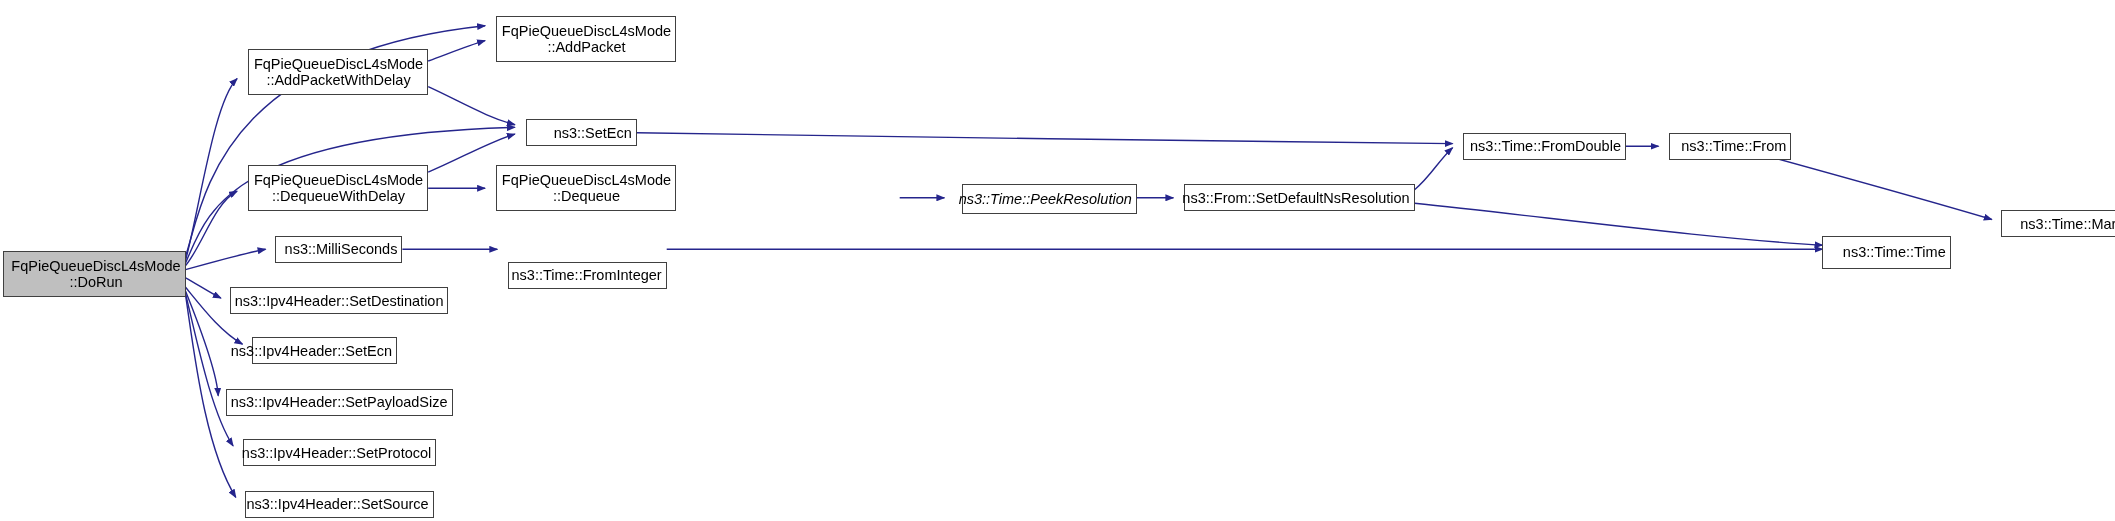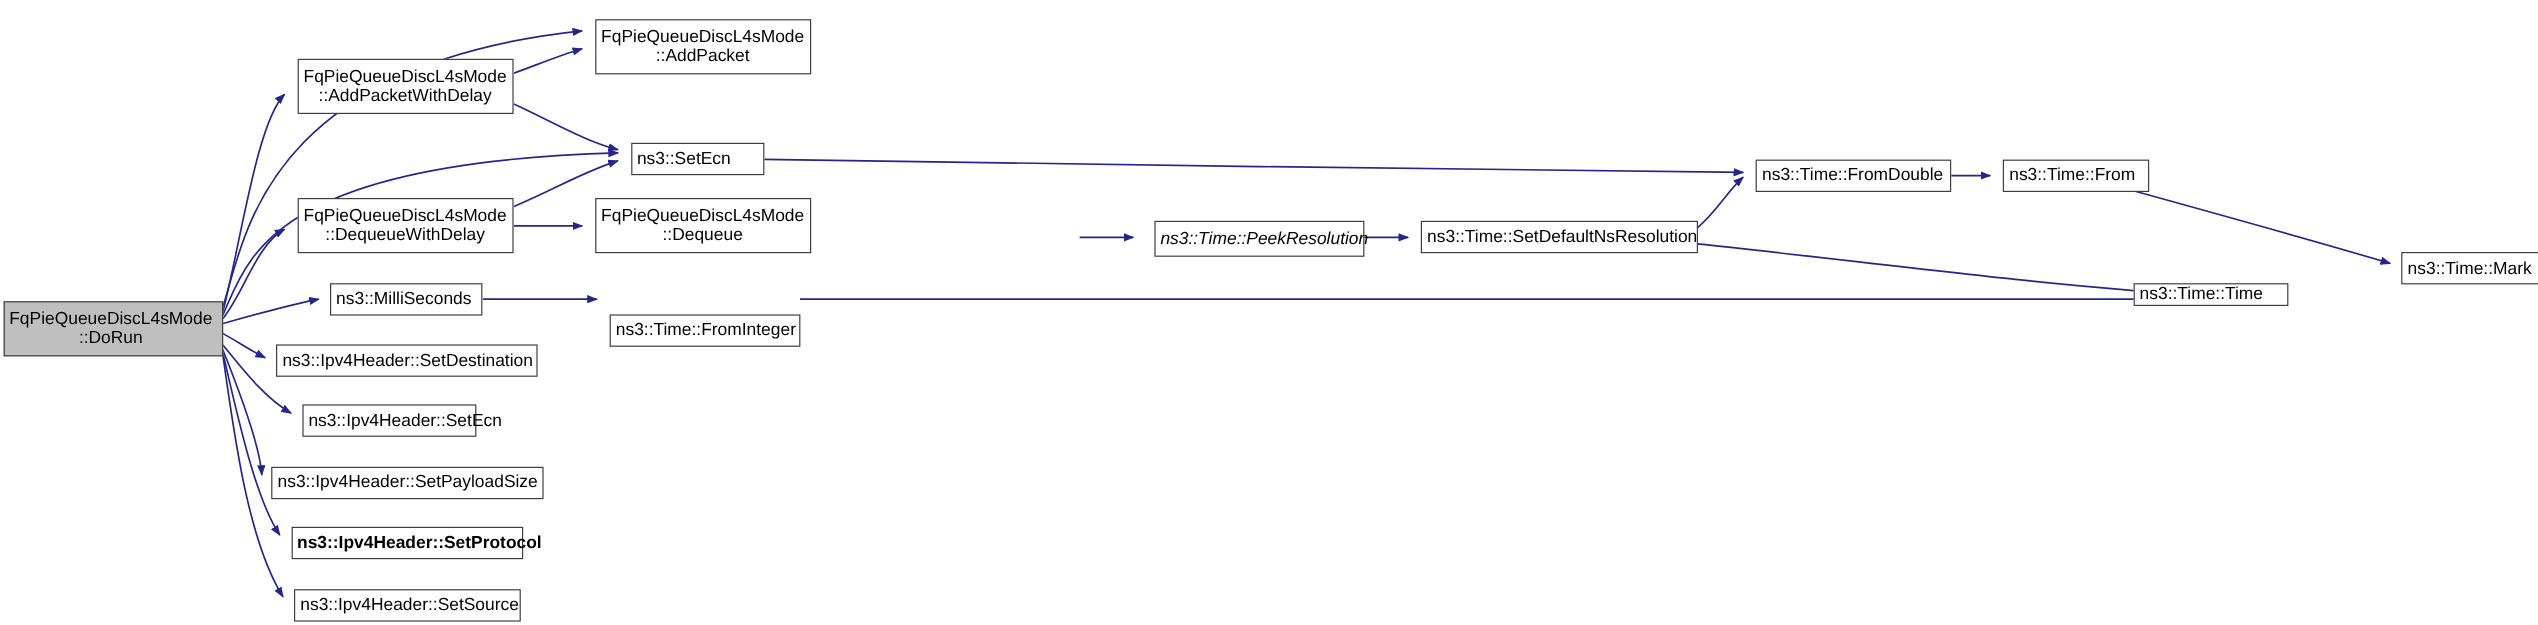--- a/index.html
+++ b/index.html
@@ -24,27 +24,28 @@
     pointer-events: none;
   }
   .node {
     position: absolute;
     box-sizing: border-box;
     border: 1px solid #404040;
     background: #ffffff;
     color: #000000;
     display: flex;
     align-items: center;
-    justify-content: flex-start;
+    justify-content: flex-end;
     text-align: center;
     font-size: 14.5px;
     line-height: 16px;
     letter-spacing: 0px;
     white-space: pre-line;
     z-index: 2;
+    padding-left: 44px;
   }
   .node.root {
     background: #bfbfbf;
     border: 1px solid #404040;
   }
   .node-label {
     display: block;
     padding: 0 4px;
     white-space: pre-line;
   }
@@ -88,27 +89,27 @@
 <div class="node root" style="left: 2.71px; top: 250.675px; width: 182.925px; height: 46.07px;"><span class="node-label">FqPieQueueDiscL4sMode
 ::DoRun</span></div>
     <div class="node" style="left: 247.965px; top: 48.78px; width: 180.215px; height: 46.07px;"><span class="node-label">FqPieQueueDiscL4sMode
 ::AddPacketWithDelay</span></div>
     <div class="node" style="left: 247.965px; top: 165.31px; width: 180.215px; height: 46.07px;"><span class="node-label">FqPieQueueDiscL4sMode
 ::DequeueWithDelay</span></div>
     <div class="node" style="left: 275.065px; top: 235.77px; width: 127.37px; height: 27.1px;"><span class="node-label">ns3::MilliSeconds</span></div>
     <div class="node" style="left: 230.35px; top: 287.26px; width: 218.155px; height: 27.1px;"><span class="node-label">ns3::Ipv4Header::SetDestination</span></div>
     <div class="node" style="left: 252.03px; top: 337.395px; width: 145px; height: 27.1px;"><span class="node-label">ns3::Ipv4Header::SetEcn</span></div>
     <div class="node" style="left: 226.285px; top: 388.885px; width: 226.285px; height: 27.1px;"><span class="node-label">ns3::Ipv4Header::SetPayloadSize</span></div>
-    <div class="node" style="left: 242.545px; top: 439.02px; width: 193.765px; height: 27.1px; font-weight: bold;"><span class="node-label">ns3::Ipv4Header::SetProtocol</span></div>
+    <div class="node" style="left: 242.545px; top: 439.02px; width: 193.765px; height: 27.1px;"><span class="node-label">ns3::Ipv4Header::SetProtocol</span></div>
     <div class="node" style="left: 245.255px; top: 490.51px; width: 188.345px; height: 27.1px;"><span class="node-label">ns3::Ipv4Header::SetSource</span></div>
     <div class="node" style="left: 495.93px; top: 16.26px; width: 180.215px; height: 46.07px;"><span class="node-label">FqPieQueueDiscL4sMode
 ::AddPacket</span></div>
     <div class="node" style="left: 525.74px; top: 119.24px; width: 111.11px; height: 27.1px;"><span class="node-label">ns3::SetEcn</span></div>
     <div class="node" style="left: 495.93px; top: 165.31px; width: 180.215px; height: 46.07px;"><span class="node-label">FqPieQueueDiscL4sMode
 ::Dequeue</span></div>
     <div class="node" style="left: 508.125px; top: 235.77px; width: 158.535px; height: 27.1px; margin-top: 26px;"><span class="node-label">ns3::Time::FromInteger</span></div>
     <div class="node" style="left: 962px; top: 184.28px; width: 174.795px; height: 30px; font-style: italic;"><span class="node-label">ns3::Time::PeekResolution</span></div>
-    <div class="node" style="left: 1184.27px; top: 184.28px; width: 230.35px; height: 27.1px;"><span class="node-label">ns3::Time::SetDefaultNsResolution</span></div>
+    <div class="node" style="left: 1184.27px; top: 184.28px; width: 230.35px; height: 27.1px;"><span class="node-label">ns3::From::SetDefaultNsResolution</span></div>
     <div class="node" style="left: 1463.4px; top: 132.79px; width: 162.6px; height: 27.1px;"><span class="node-label">ns3::Time::FromDouble</span></div>
     <div class="node" style="left: 1669.36px; top: 132.79px; width: 121.95px; height: 27.1px;"><span class="node-label">ns3::Time::From</span></div>
-    <div class="node" style="left: 1778px; top: 235.77px; width: 128.725px; height: 19px;"><span class="node-label">ns3::Time::Time</span></div>
+    <div class="node" style="left: 1822px; top: 235.77px; width: 128.725px; height: 33px;"><span class="node-label">ns3::Time::Time</span></div>
     <div class="node" style="left: 2001.34px; top: 210.025px; width: 127.37px; height: 27.1px;"><span class="node-label">ns3::Time::Mark</span></div>
   </div>
 
 </body></html>

